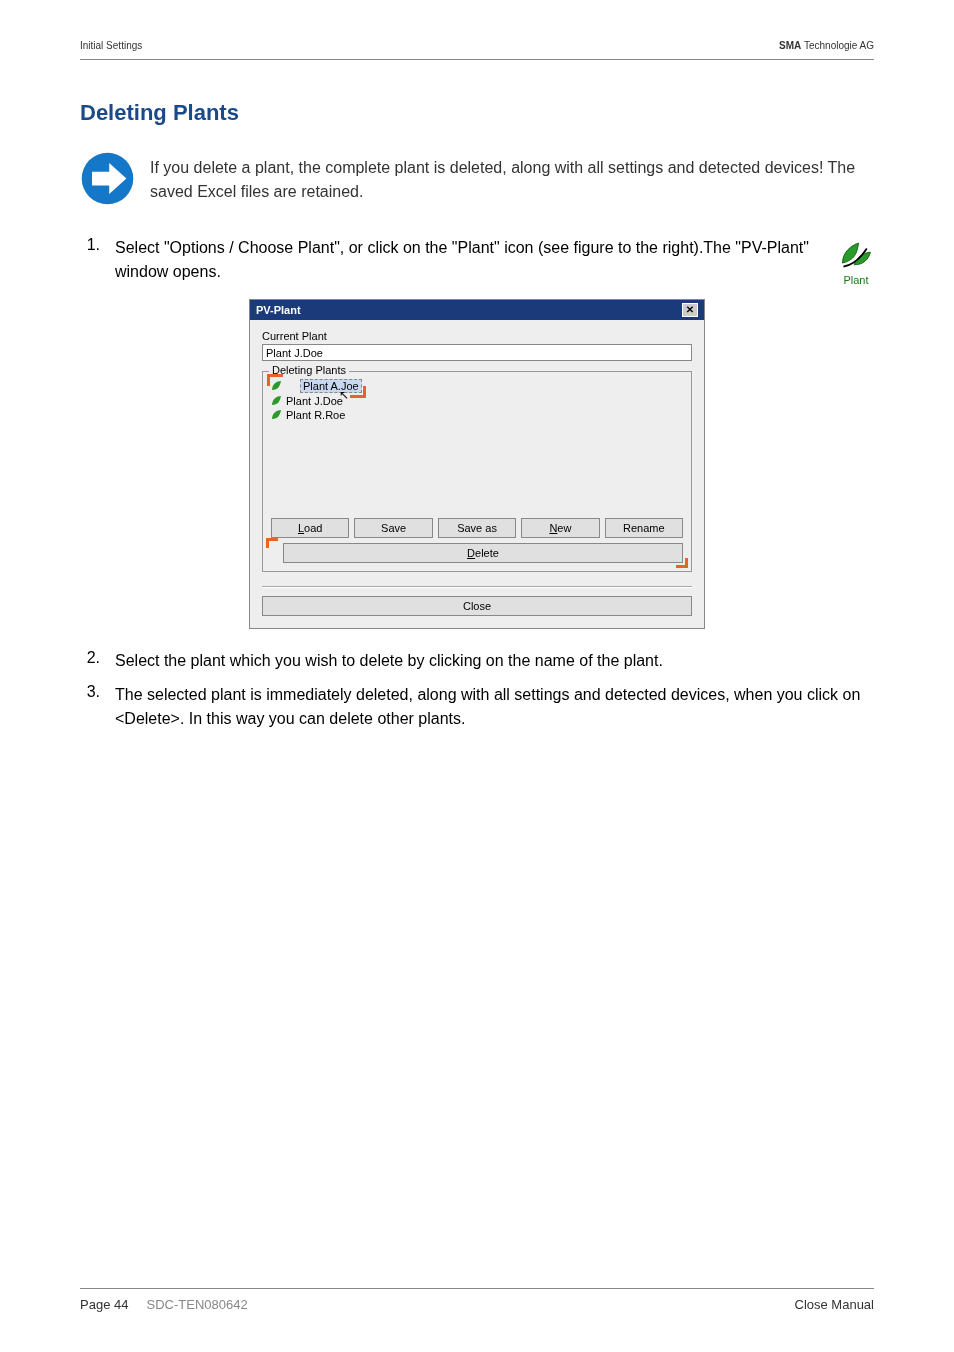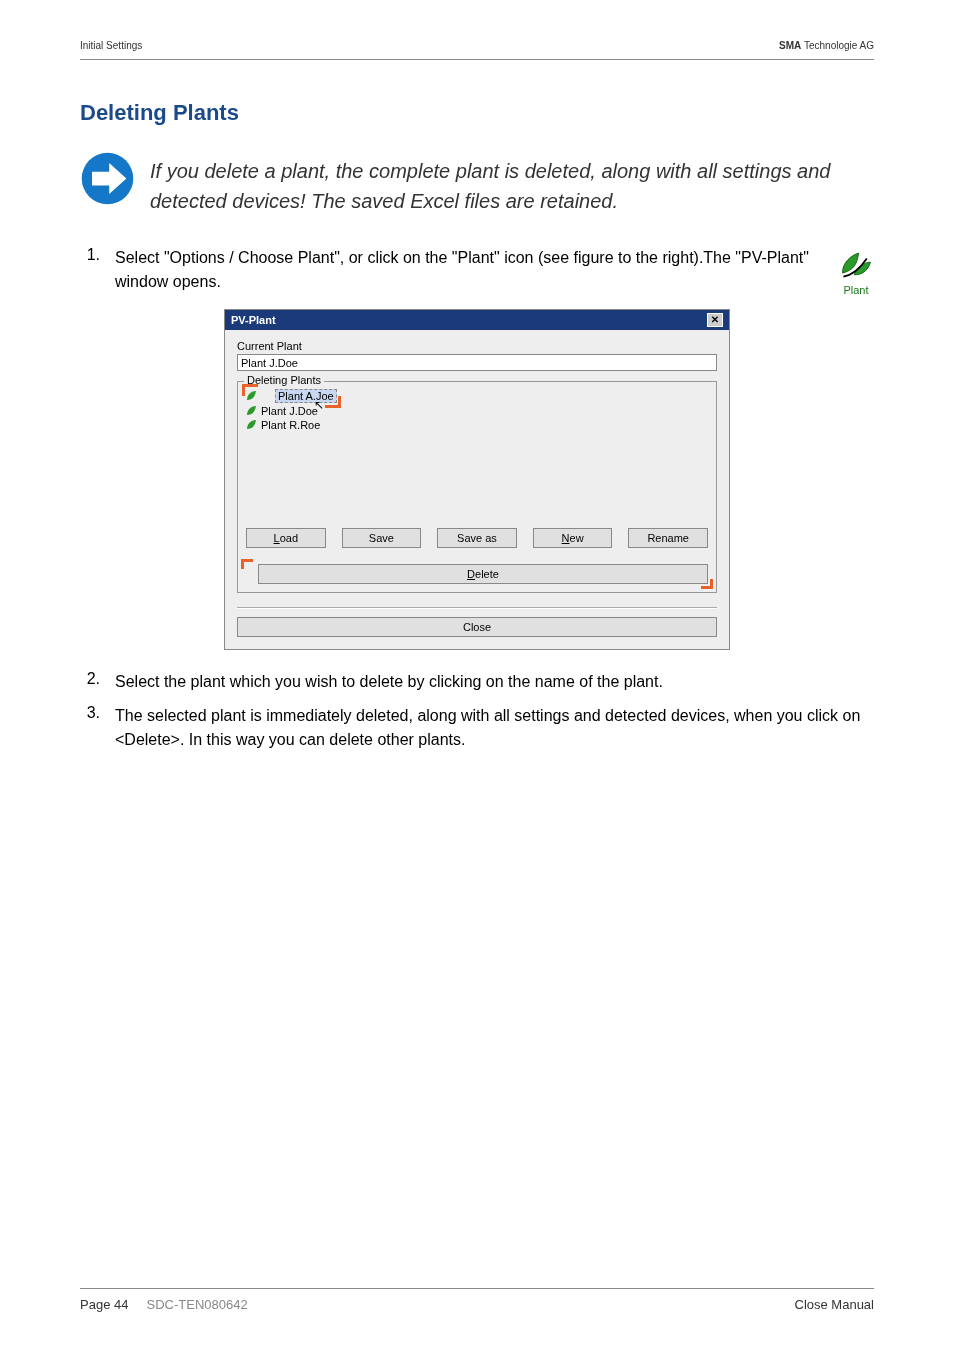--- a/index.html
+++ b/index.html
@@ -42,22 +42,21 @@
       align-items: flex-start;
       margin-bottom: 30px;
     }
     .arrow-icon {
       width: 55px;
       height: 55px;
       flex-shrink: 0;
       margin-right: 15px;
     }
     .note-text {
-      font-style: italic;
-      font-size: 20px;
+      font-size: 16px;
       line-height: 1.5;
       color: #333;
       padding-top: 5px;
     }
     .step-row {
       display: flex;
       margin-bottom: 10px;
     }
     .step-num {
       width: 35px;
@@ -86,21 +85,21 @@
     .plant-icon {
       width: 36px;
       height: 36px;
     }
     .dialog-container {
       display: flex;
       justify-content: center;
       margin: 5px 0 20px 0;
     }
     .dialog {
-      width: 506px;
+      width: 456px;
       border: 1px solid #888;
       background: #eee;
       font-family: Tahoma, Arial, sans-serif;
       font-size: 11px;
     }
     .dialog-titlebar {
       background: #1a3a7a;
       color: #fff;
       padding: 3px 6px;
       display: flex;
@@ -190,21 +189,21 @@
       border-right: 3px solid #e8622a;
     }
     .cursor-icon {
       position: absolute;
       left: 68px;
       top: 10px;
       font-size: 12px;
     }
     .button-row {
       display: flex;
-      gap: 16px;
+      gap: 5px;
       margin-top: 10px;
       position: relative;
       flex-wrap: wrap;
     }
     .dlg-btn {
       flex: 1;
       border: 1px solid #888;
       background: #e0e0e0;
       font-size: 11px;
       padding: 3px 0;

